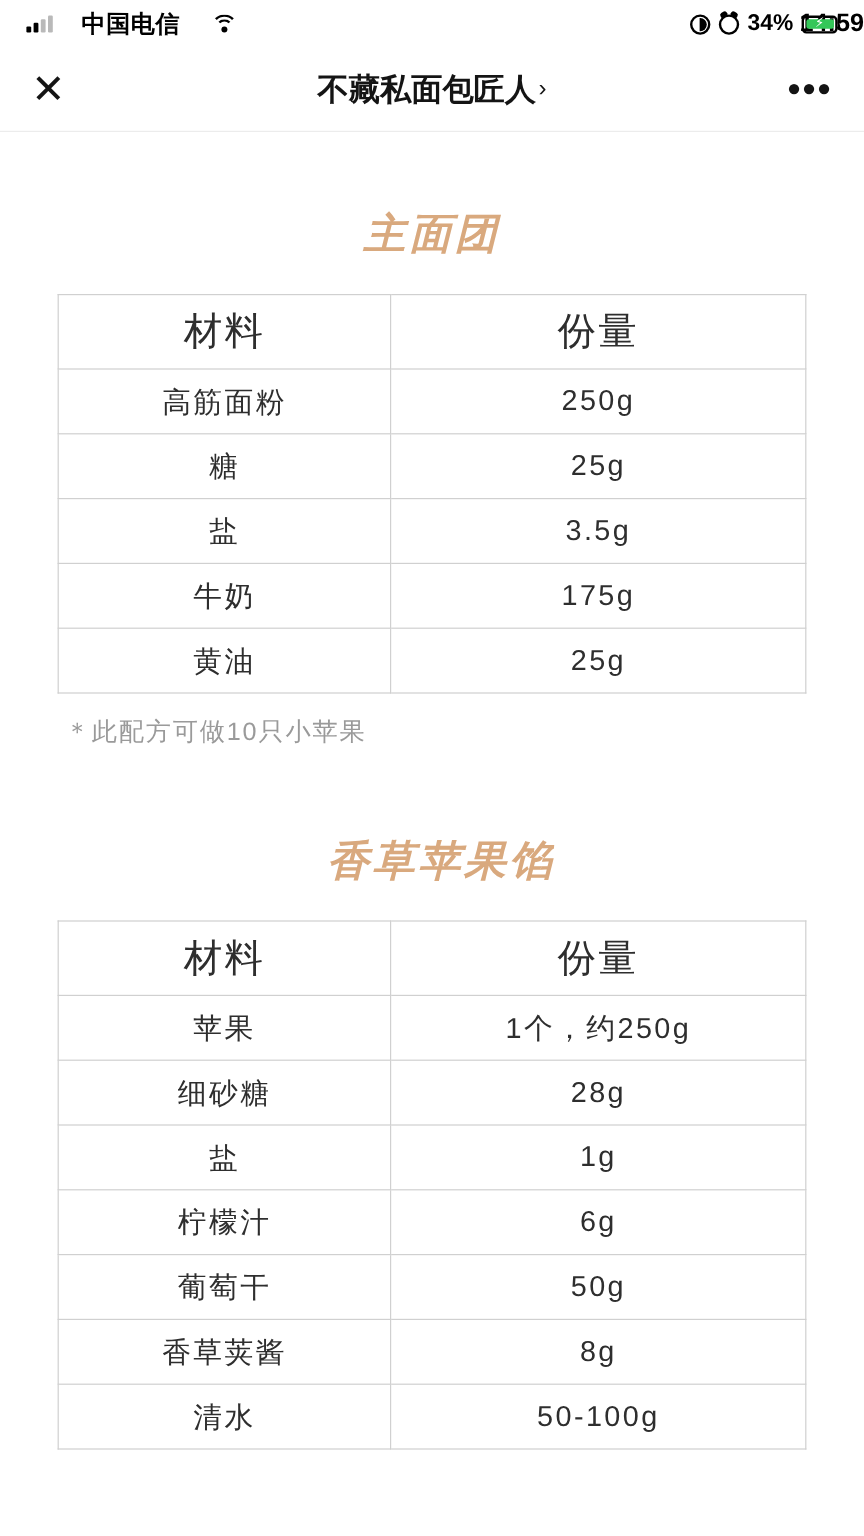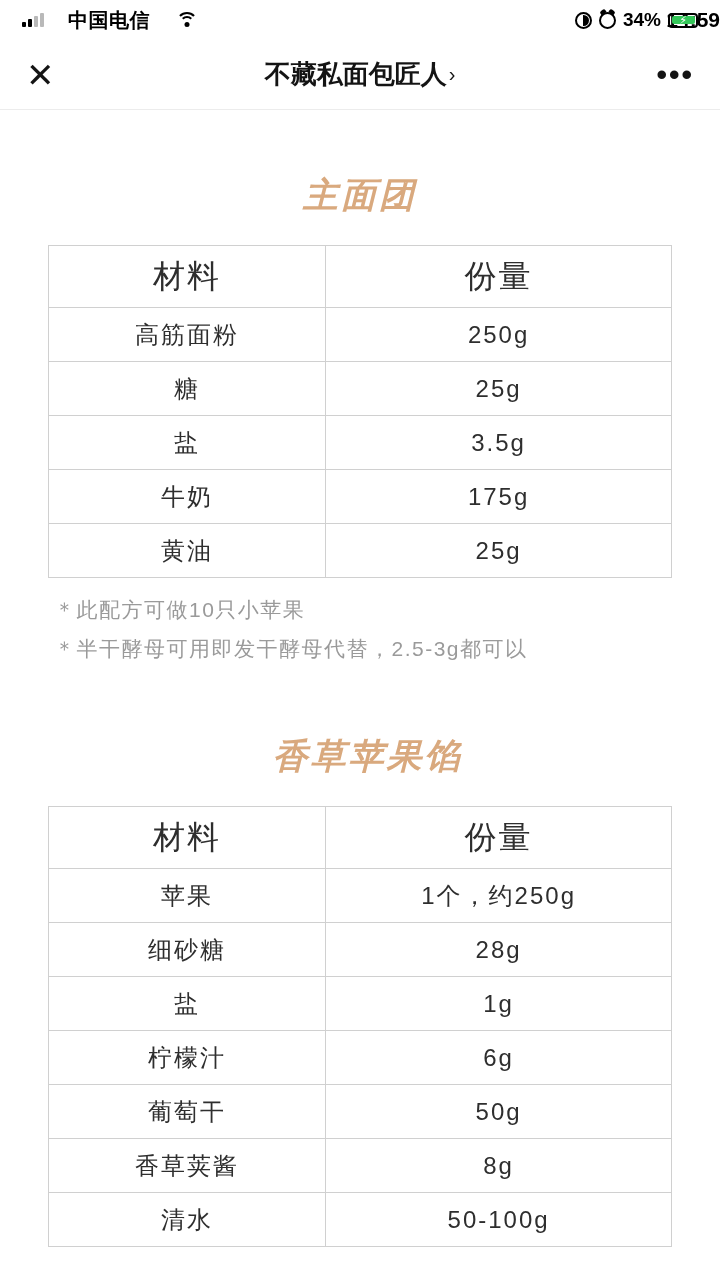--- a/index.html
+++ b/index.html
@@ -215,21 +215,20 @@
       </tr>
       <tr>
         <td>黄油</td>
         <td>25g</td>
       </tr>
     </tbody>
   </table>
 
   <div class="notes">
     <div class="note">＊此配方可做10只小苹果</div>
-    <div class="note">＊半干酵母可用即发干酵母代替，2.5-3g都可以</div>
   </div>
 
   <div class="section-title sec2-title">香草苹果馅</div>
 
   <table>
     <colgroup>
         <col class="c1">
         <col class="c2">
       </colgroup>
     <tbody>

